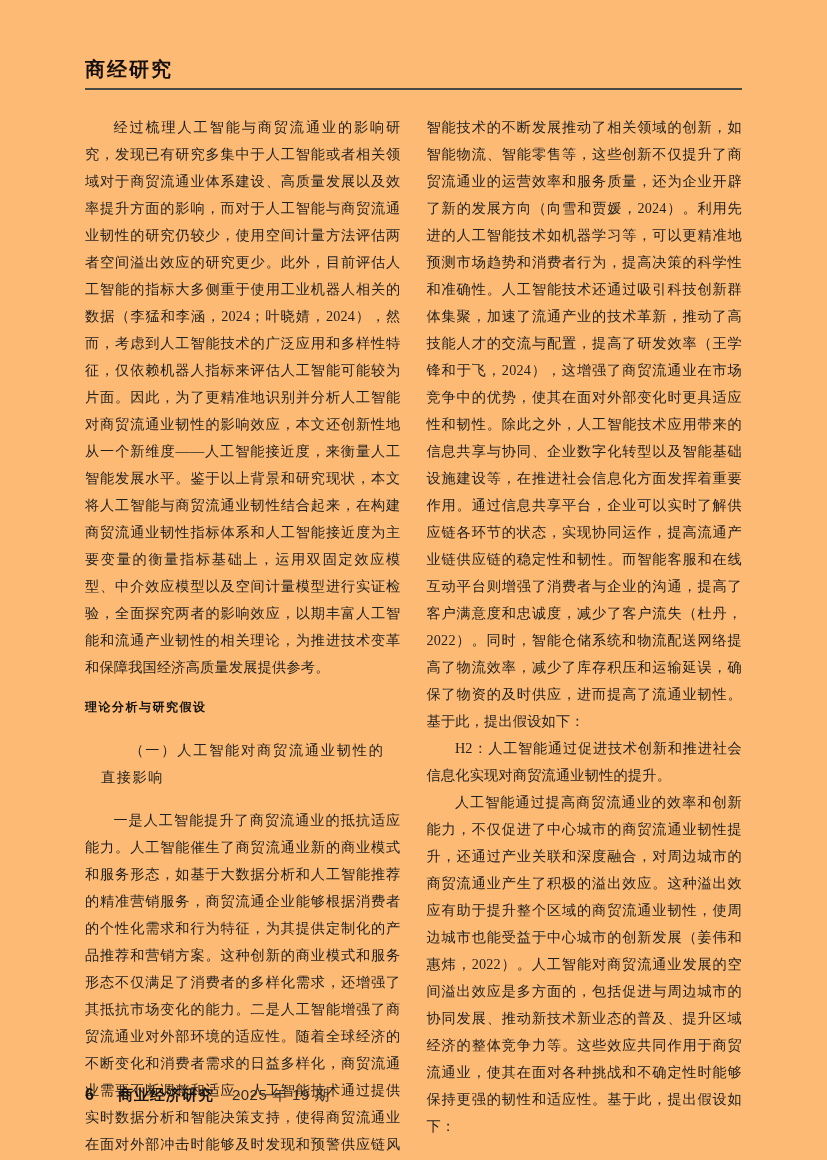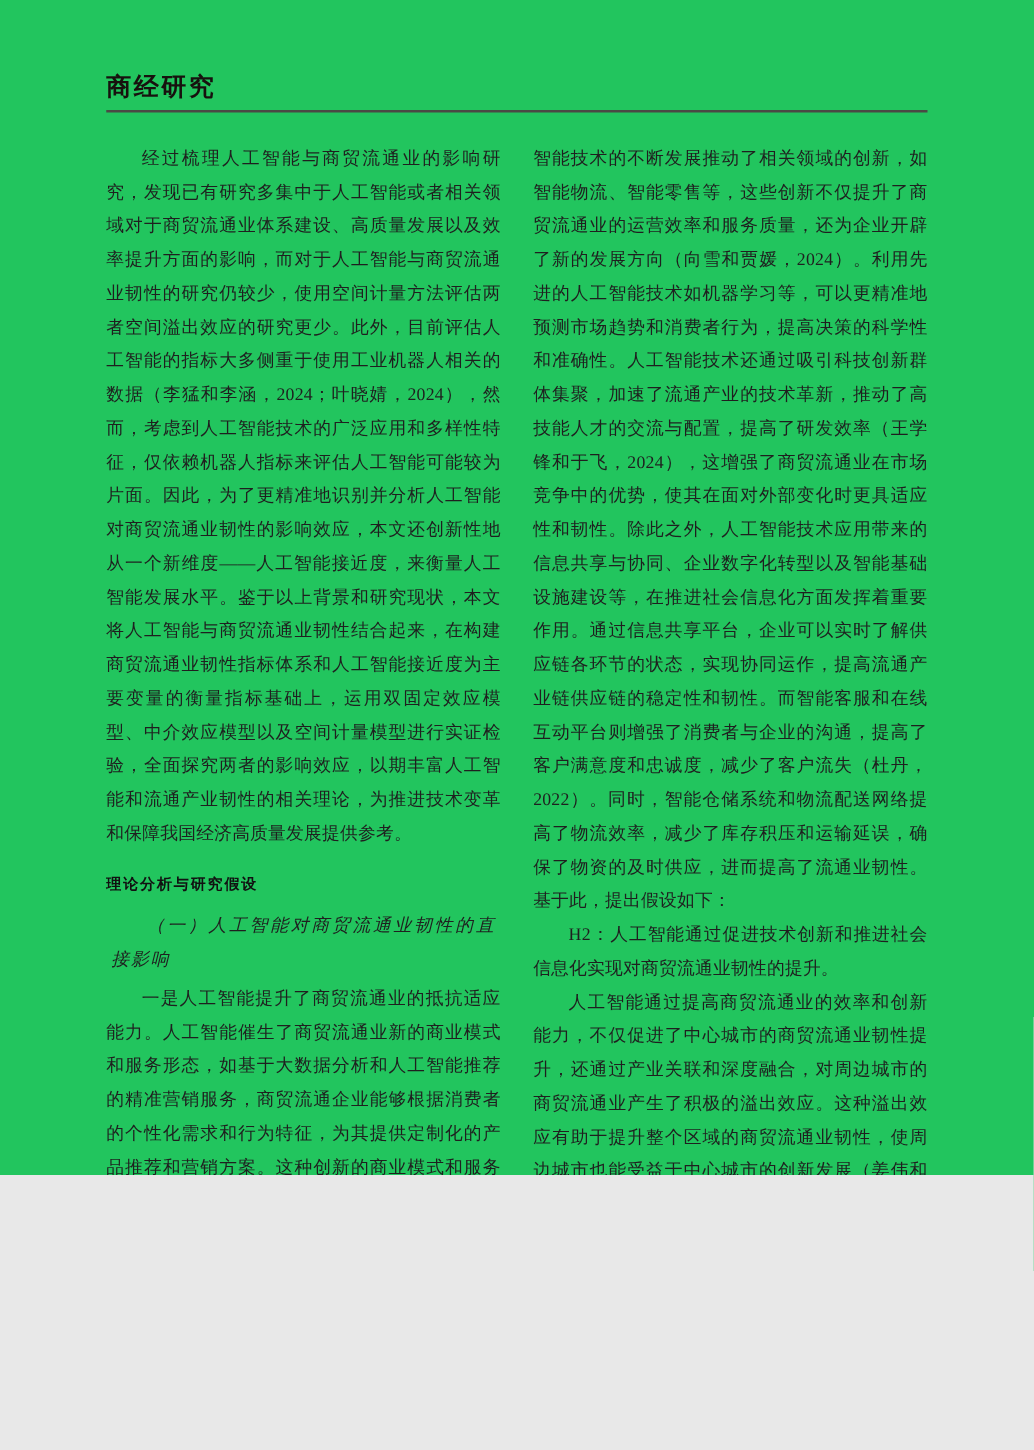--- a/index.html
+++ b/index.html
@@ -1,20 +1,20 @@
 <!DOCTYPE html>
 <html lang="zh"><head>
 <meta charset="utf-8">
 <style>
   html,body{margin:0;padding:0;background:#e8e8e8;}
   .page{
     position:relative;
-    width:827px;height:940px;
+    width:827px;height:1160px;
     margin:0 auto;
-    background:#22c55e;
+    background:#fdba74;
     font-family:"Liberation Serif", serif;
     color:#1f1f1f;
     overflow:hidden;
   }
   .page-header{
     position:absolute;
     left:85px;top:56px;
     width:657px;
     border-bottom:2px solid #4a4a44;
     padding-bottom:5px;
@@ -46,23 +46,22 @@
     font-family:"Liberation Sans", sans-serif;
     font-weight:bold;
     font-size:12px;
     color:#111;
     letter-spacing:1.5px;
     margin:13px 0 7px 0;
     text-indent:0;
     line-height:27px;
   }
   .subsec{
-    margin:4px;
+    margin:16px;
     text-indent:2em;
-    font-style:italic;
     letter-spacing:1.6px;
   }
   .hyp{margin:0;text-indent:2em;}
   .page-footer{
     position:absolute;
     left:85px;top:1086px;
     width:657px;
     display:flex;
     align-items:baseline;
     font-family:"Liberation Sans", sans-serif;

